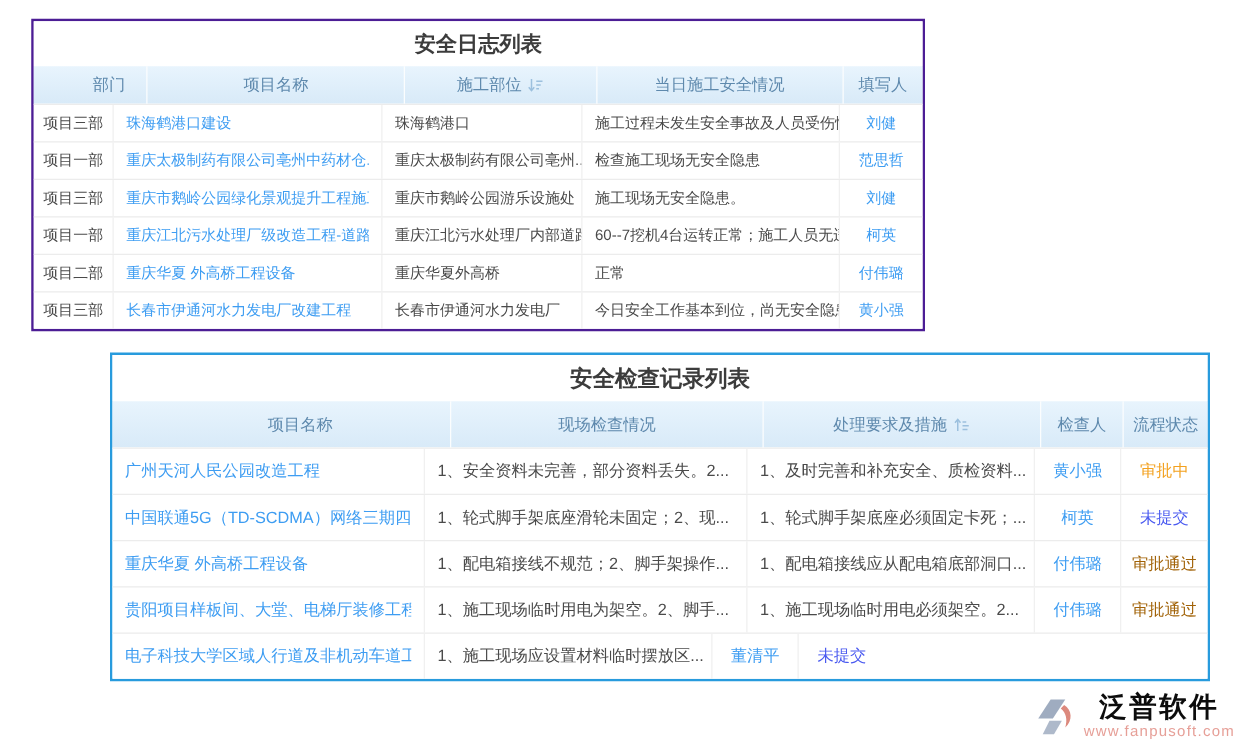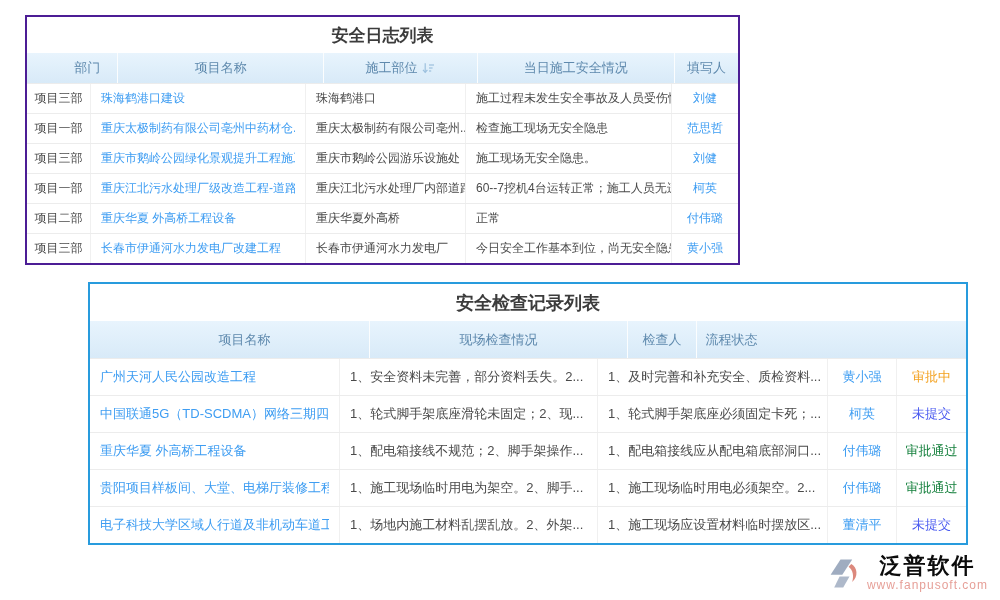--- a/index.html
+++ b/index.html
@@ -39,21 +39,21 @@
   .t1c3 { width:206px; } .t1c4 { width:66px; }
   
   .t2c0 { width:250px; } .t2c1 { width:258px; } .t2c2 { width:230px; }
   .t2c3 { width:69px; }  .t2c4 { width:69px; }
 
   a.lnk { color:#3e9df2; text-decoration:none; cursor:pointer;
     overflow:hidden; white-space:nowrap; }
   .status { font-size:13px; }
   [data-status="orange"] { color:#f3a11f; }
   [data-status="blue"]   { color:#4a5af0; }
-  [data-status="green"]  { color:#15803d; }
+  [data-status="green"]  { color:#a16207; }
 
   .footer-logo { position:absolute; right:12px; bottom:8px; display:flex;
     align-items:center; opacity:.95; }
   .footer-logo .txt { margin-left:4px; text-align:center; }
   .brand { font-size:22px; font-weight:bold; color:#000000; letter-spacing:2px; line-height:24px; }
   .site-url { font-size:12px; color:#e59a92; letter-spacing:1px; line-height:14px; }
 </style>
 </head>
 <body>
 
@@ -144,20 +144,32 @@
         <a class="lnk">黄小强</a>
       </div>
   </div>
 </div>
 
 <div class="panel t2">
   <div class="title-bar">安全检查记录列表</div>
   <div class="thead">
     <div class="th t2c0">项目名称</div>
     <div class="th t2c1">现场检查情况</div>
+    <div class="th t2c2">
+      <span>处理要求及措施</span>
+      <svg class="sort-ic" width="13" height="12" viewBox="0 0 13 12">
+        <g stroke="#9cc0de" stroke-width="1.2" fill="none">
+          <path d="M3.2 10.8v-9"></path>
+            <path d="M1 4.2l2.2-2.6 2.2 2.6"></path>
+          <path d="M7 3.5h3"></path>
+            <path d="M7 6.5h5"></path>
+            <path d="M7 9.5h4"></path>
+        </g>
+      </svg>
+    </div>
     <div class="th t2c3">检查人</div>
     <div class="th t2c4">流程状态</div>
   </div>
 
   <div class="tr">
     <div class="td t2c0">
         <a class="lnk">广州天河人民公园改造工程</a>
       </div>
     <div class="td t2c1">1、安全资料未完善，部分资料丢失。2...</div>
     <div class="td t2c2">1、及时完善和补充安全、质检资料...</div>
@@ -204,21 +216,20 @@
         <a class="lnk">付伟璐</a>
       </div>
     <div class="td t2c4 center">
         <span class="status" data-status="green">审批通过</span>
       </div>
   </div>
   <div class="tr">
     <div class="td t2c0">
         <a class="lnk">电子科技大学区域人行道及非机动车道工...</a>
       </div>
-    <div class="td t2c1">1、场地内施工材料乱摆乱放。2、外架...</div>
     <div class="td t2c2">1、施工现场应设置材料临时摆放区...</div>
     <div class="td t2c3 center">
         <a class="lnk">董清平</a>
       </div>
     <div class="td t2c4 center">
         <span class="status" data-status="blue">未提交</span>
       </div>
   </div>
 </div>
 

